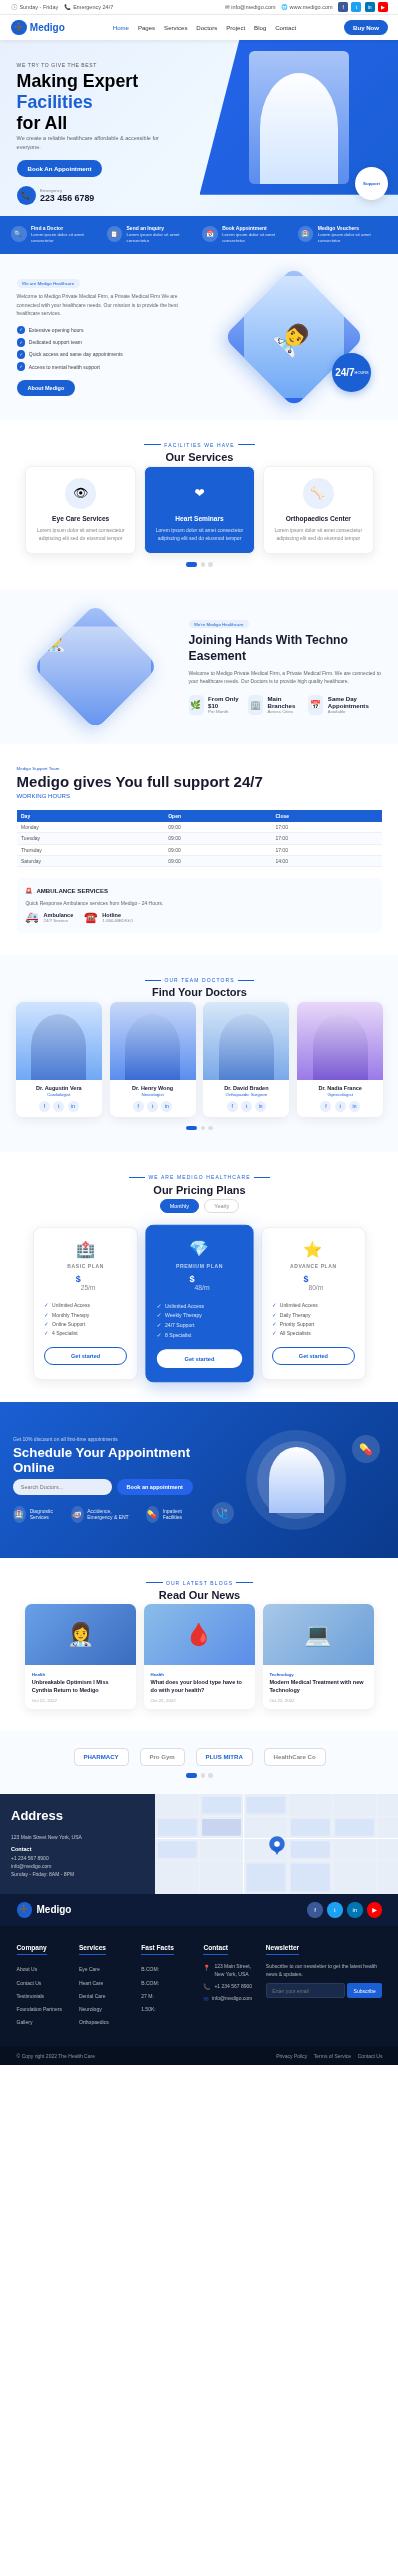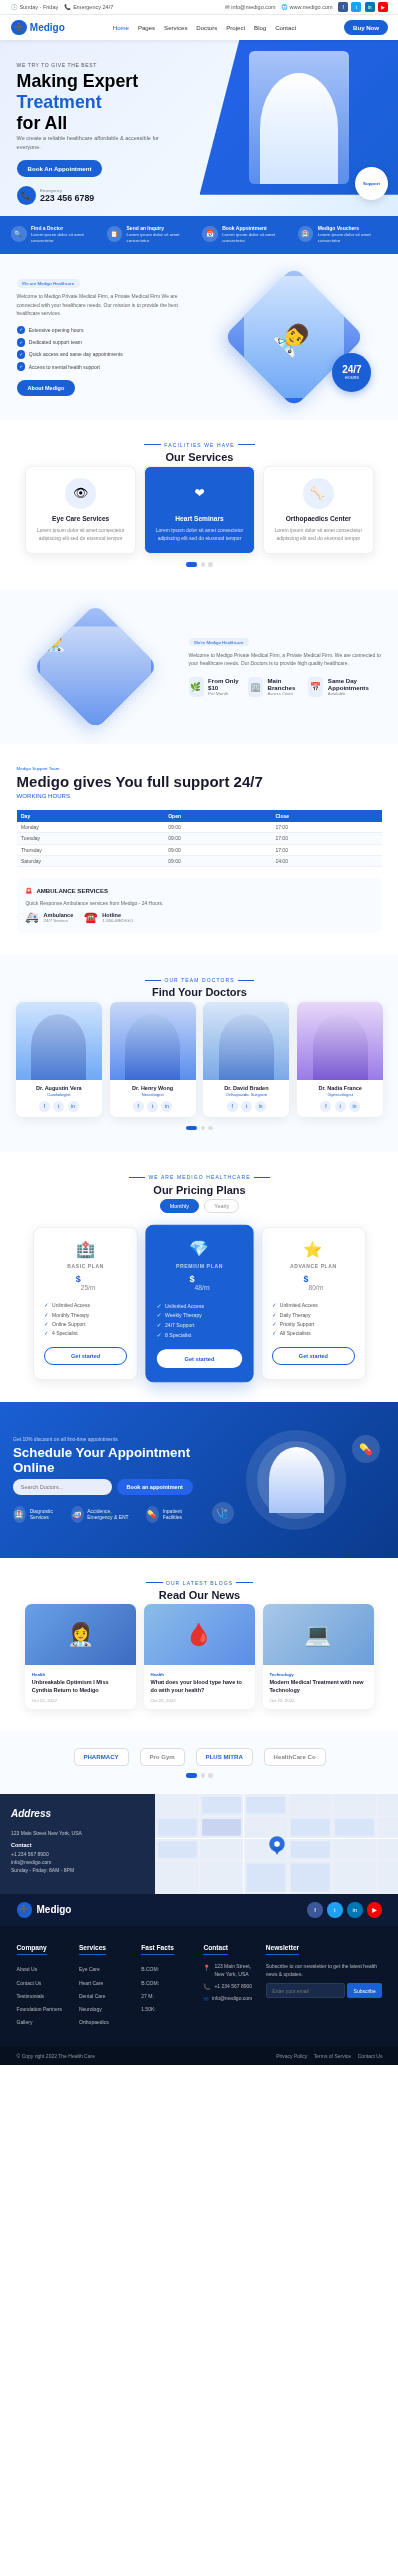--- a/index.html
+++ b/index.html
@@ -58,21 +58,21 @@
     .about-title { font-size: 11px; font-weight: 700; color: #1a1a2e; margin-bottom: 4.4px; line-height: 1.3; }
     .about-title span { color: #1a5fd4; }
     .about-text { font-size: 5px; color: #666; line-height: 1.7; margin-bottom: 7.8px; }
     .about-checks { list-style: none; margin-bottom: 8.9px; }
     .about-checks li { font-size: 5px; color: #444; margin-bottom: 3.3px; display: flex; align-items: center; gap: 3.3px; }
     .check-icon { width: 8.9px; height: 8.9px; background: #1a5fd4; border-radius: 50%; display: flex; align-items: center; justify-content: center; color: #fff; font-size: 4.4px; flex-shrink: 0; }
     .about-btn { background: #1a5fd4; color: #fff; border: none; padding: 5px 11px; border-radius: 11px; font-size: 5.5px; cursor: pointer; font-weight: 600; }
     .about-right { width: 50%; position: relative; }
     .about-img-diamond { width: 100px; height: 100px; background: linear-gradient(135deg, #a8c4f8 0%, #2563eb 100%); transform: rotate(45deg); margin: 11px auto; border-radius: 11px; overflow: hidden; display: flex; align-items: center; justify-content: center; box-shadow: 0 5.5px 16.6px rgba(26,95,212,0.3); }
     .about-img-inner { transform: rotate(-45deg); width: 122px; height: 122px; background: linear-gradient(180deg, #d0e4ff 0%, #6fa8f5 100%); display: flex; align-items: center; justify-content: center; }
-    .about-247 { position: absolute; bottom: 5.5px; right: 11px; width: 39px; height: 39px; background: #1a5fd4; border-radius: 50%; display: flex; flex-direction: column; align-items: center; justify-content: center; color: #fff; box-shadow: 0 2.2px 8.3px rgba(26,95,212,0.4); }
+    .about-247 { position: absolute; bottom: 5.5px; right: 11px; width: 39px; height: 39px; background: #1a5fd4; border-radius: 50%; display: flex; flex-direction: row; align-items: center; justify-content: center; color: #fff; box-shadow: 0 2.2px 8.3px rgba(26,95,212,0.4); }
     .about-247-num { font-size: 10px; font-weight: 800; line-height: 1; }
     .about-247-label { font-size: 3.9px; }
 
     
     .services-section { padding: 22px 11px; background: #fff; }
     .services-grid { display: flex; gap: 7.8px; justify-content: center; flex-wrap: wrap; }
     .service-card { width: 111px; background: #fff; border-radius: 6.6px; box-shadow: 0 2.2px 11px rgba(0,0,0,0.08); padding: 11px 8.9px; text-align: center; transition: transform 0.2s; border: 0.6px solid #f0f0f0; }
     .service-icon-wrap { width: 30.5px; height: 30.5px; background: #e8f0fe; border-radius: 50%; display: flex; align-items: center; justify-content: center; margin: 0 auto 6.6px; font-size: 12.2px; }
     .service-icon-wrap.blue { background: #1a5fd4; color: #fff; }
     .service-title { font-size: 6.6px; font-weight: 700; color: #1a1a2e; margin-bottom: 3.3px; }
@@ -178,21 +178,21 @@
     
     .clients-section { padding: 16.6px 11px; background: #f8fbff; text-align: center; }
     .clients-title { font-size: 10px; font-weight: 700; color: #1a1a2e; margin-bottom: 8.9px; }
     .clients-logos { display: flex; gap: 11px; justify-content: center; align-items: center; flex-wrap: wrap; }
     .client-logo { padding: 4.4px 8.9px; border: 0.6px solid #ddd; border-radius: 4.4px; font-size: 6.1px; font-weight: 700; color: #888; background: #fff; }
     .client-logo.blue-text { color: #1a5fd4; }
 
     
     .map-section { padding: 0; background: #f0f4ff; display: flex; min-height: 100px; }
     .map-info { width: 155px; background: #1a2a4a; padding: 13.3px 11px; flex-shrink: 0; }
-    .map-section-title { font-size: 10px; font-weight: 700; color: #fff; margin-bottom: 10px; font-style: italic; }
+    .map-section-title { font-size: 13px; font-weight: 700; color: #fff; margin-bottom: 10px; }
     .map-details h4 { font-size: 5.5px; font-weight: 700; color: #fff; margin-bottom: 2.2px; margin-top: 5.5px; }
     .map-details p { font-size: 5px; color: rgba(255,255,255,0.7); line-height: 1.6; }
     .map-placeholder { flex: 1; background: linear-gradient(135deg, #e8eef8 0%, #d0ddf8 100%); position: relative; display: flex; align-items: center; justify-content: center; overflow: hidden; }
 
     
     .footer-logo-bar { background: #0d1b38; padding: 7.8px 16.6px; display: flex; align-items: center; justify-content: space-between; }
     .footer-logo { display: flex; align-items: center; gap: 4.4px; }
     .footer-logo-icon { width: 15.5px; height: 15.5px; background: #1a5fd4; border-radius: 50%; display: flex; align-items: center; justify-content: center; color: #fff; font-size: 7.8px; }
     .footer-logo-text { font-size: 10px; font-weight: 700; color: #fff; }
     .footer-social { display: flex; gap: 4.4px; }
@@ -268,21 +268,21 @@
     <a href="#">Contact</a>
   </div>
   <button class="nav-cta">Buy Now</button>
 </nav>
 
 <section class="hero">
   <div class="hero-content">
     <p class="hero-tagline">We try to give the best</p>
     <h1>
       <span>Making Expert</span><br>
-      <span style="color:#1a5fd4;">Treatment</span><br>
+      <span style="color:#1a5fd4;">Facilities</span><br>
       <span>for All</span>
     </h1>
     <p class="hero-desc">We create a reliable healthcare affordable &amp; accessible for everyone.</p>
     <button class="hero-btn">Book An Appointment</button>
     <div class="hero-phone">
       <div class="hero-phone-icon">📞</div>
       <div>
         <div style="font-size:4.4px;color:#888;">Emergency</div>
         <div class="hero-phone-num">223 456 6789</div>
       </div>
@@ -399,20 +399,21 @@
 <section class="joining-section">
   <div class="joining-left">
     <div class="joining-img-diamond">
       <div class="joining-img-inner">
         <span style="transform:rotate(45deg);font-size:22px;">👨‍⚕️</span>
       </div>
     </div>
   </div>
   <div class="joining-right">
     <span class="joining-badge">We're Medigo Healthcare</span>
+    <h2 class="joining-title">Joining Hands With Techno Easement</h2>
     <p class="joining-text">Welcome to Medigo Private Medical Firm, a Private Medical Firm. We are connected to your healthcare needs. Our Doctors is to provide high quality healthcare.</p>
     <div class="joining-stats">
       <div class="joining-stat">
         <div class="joining-stat-icon">🌿</div>
         <div class="joining-stat-text">
           <h4>From Only $10</h4>
           <p>Per Month</p>
         </div>
       </div>
       <div class="joining-stat">

